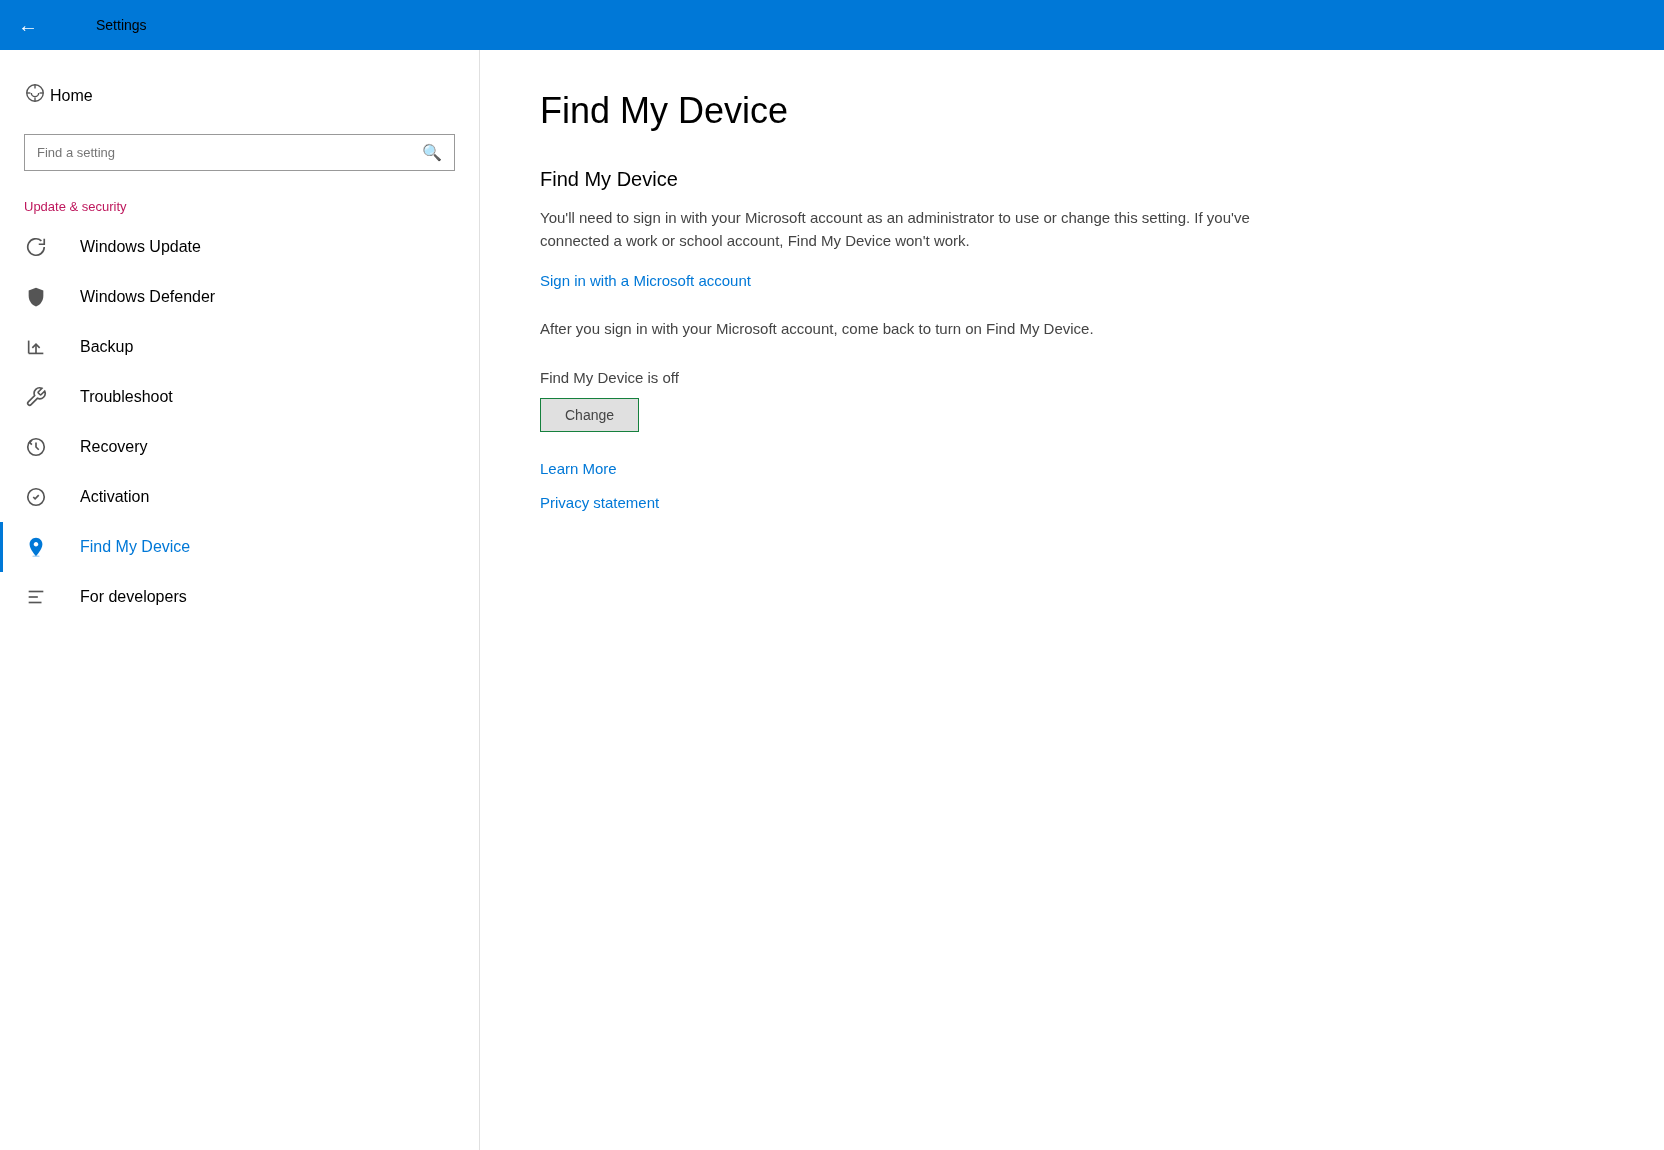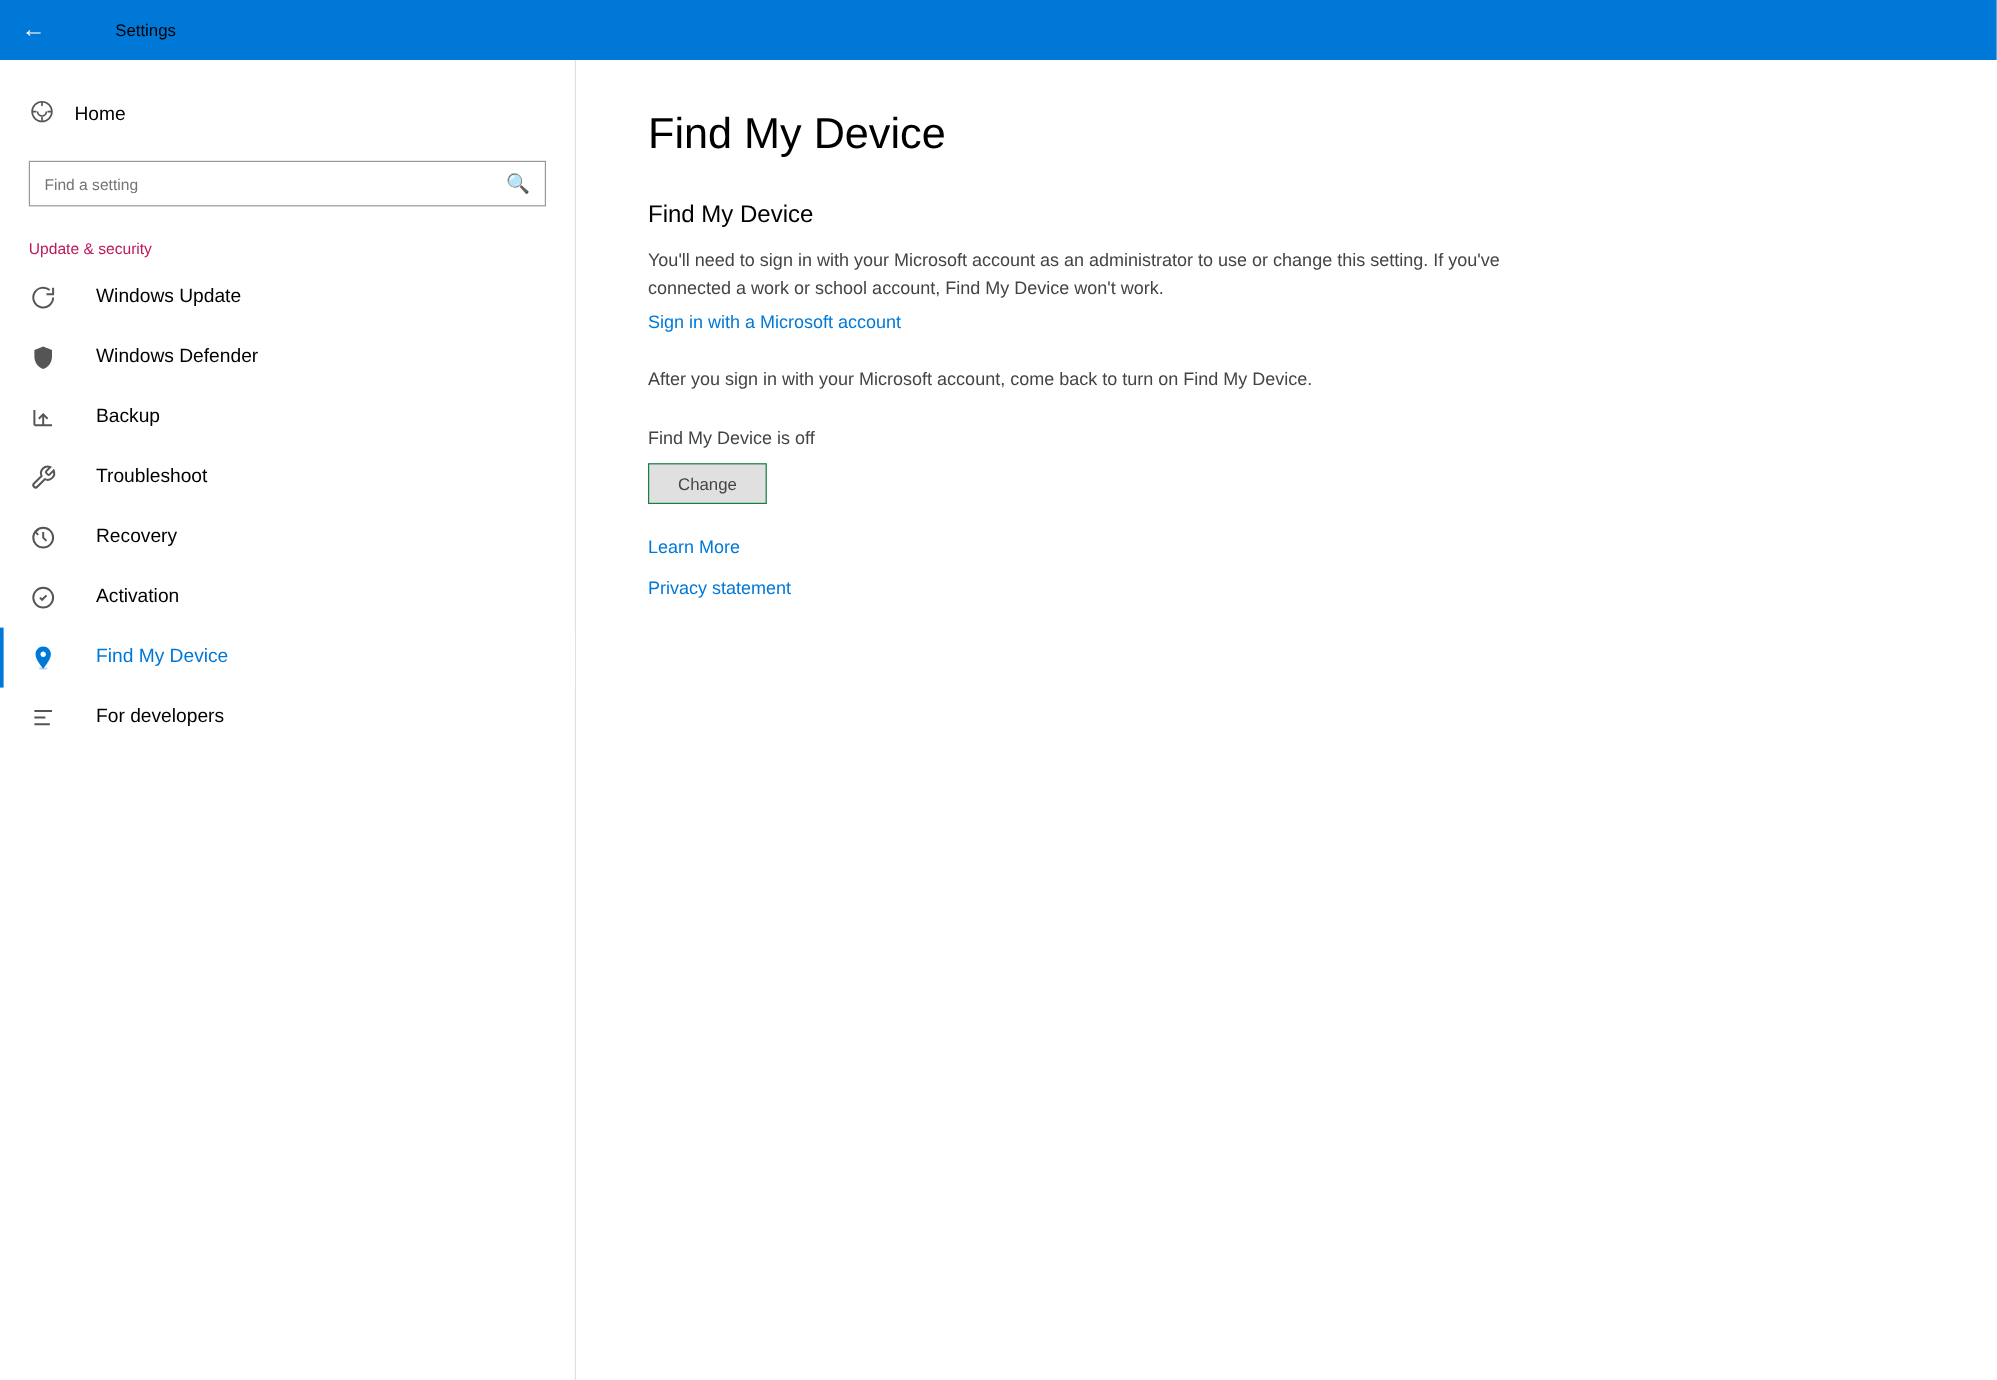--- a/index.html
+++ b/index.html
@@ -58,21 +58,21 @@
       width: 480px;
       background: #fff;
       border-right: 1px solid #e0e0e0;
       padding: 20px 0;
       flex-shrink: 0;
     }
 
     .sidebar-home {
       display: flex;
       align-items: center;
-      gap: 16px;
+      gap: 4px;
       padding: 12px 24px;
       cursor: pointer;
       font-size: 16px;
       color: #000;
     }
 
     .home-icon {
       font-size: 22px;
       color: #555;
     }
@@ -161,21 +161,21 @@
       font-size: 20px;
       font-weight: 400;
       color: #000;
       margin-bottom: 16px;
     }
 
     .body-text {
       font-size: 15px;
       color: #444;
       line-height: 1.5;
-      margin-bottom: 8px;
+      margin-bottom: 20px;
       max-width: 760px;
     }
 
     .link-text {
       color: #0078d7;
       text-decoration: none;
       font-size: 15px;
       cursor: pointer;
     }
 

